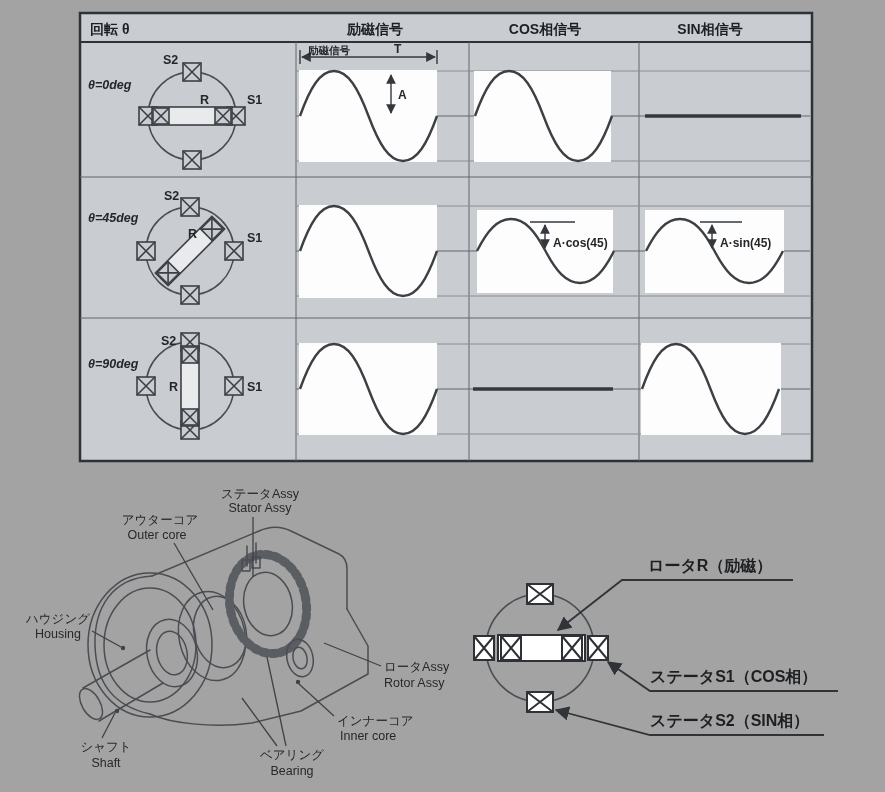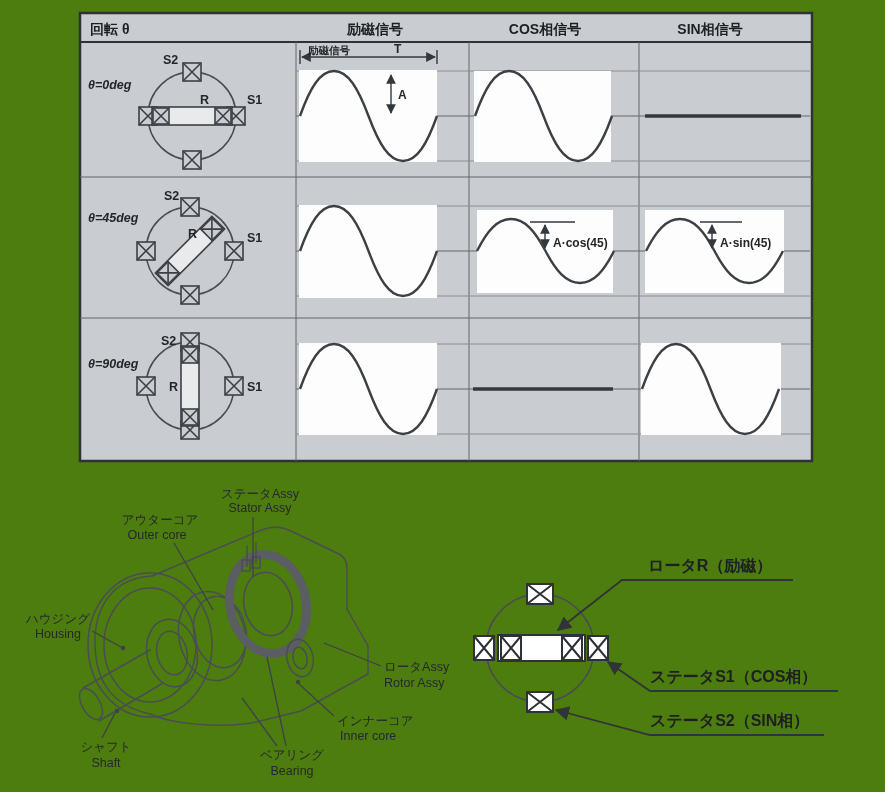--- a/index.html
+++ b/index.html
@@ -1,16 +1,16 @@
 <!DOCTYPE html>
 <html><head>
 <meta charset="utf-8">
 <style>
   html,body{margin:0;padding:0;background:#ffffff;}
-  .stage{position:relative;width:885px;height:792px;background:#4d7c0f;overflow:hidden;
+  .stage{position:relative;width:885px;height:792px;background:#a3a3a3;overflow:hidden;
          font-family:"Liberation Sans","DejaVu Sans",sans-serif;}
   svg{position:absolute;left:0;top:0;}
   .panel{fill:#c9cdd1;stroke:#2e3236;stroke-width:2.5;}
   .bdr{stroke:#2e3236;stroke-width:2;}
   .ln{stroke:#62666b;stroke-width:1;}
   .lnlight{stroke:#8a8e93;stroke-width:1;}
   .wavebox{fill:#fdfdfd;}
   .wave{stroke:#3c4045;stroke-width:2.4;fill:none;}
   .flat{stroke:#34383c;stroke-width:3.4;fill:none;}
   .diag circle{fill:none;stroke:#4a4e53;stroke-width:1.5;}

